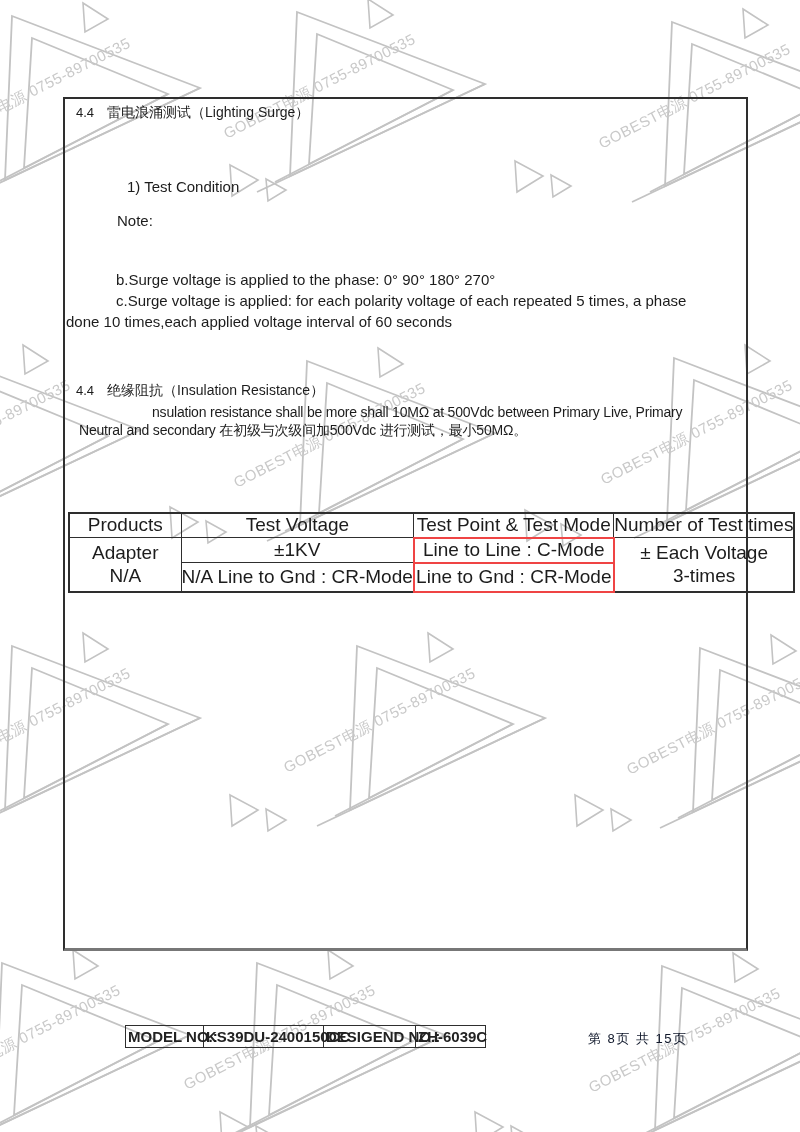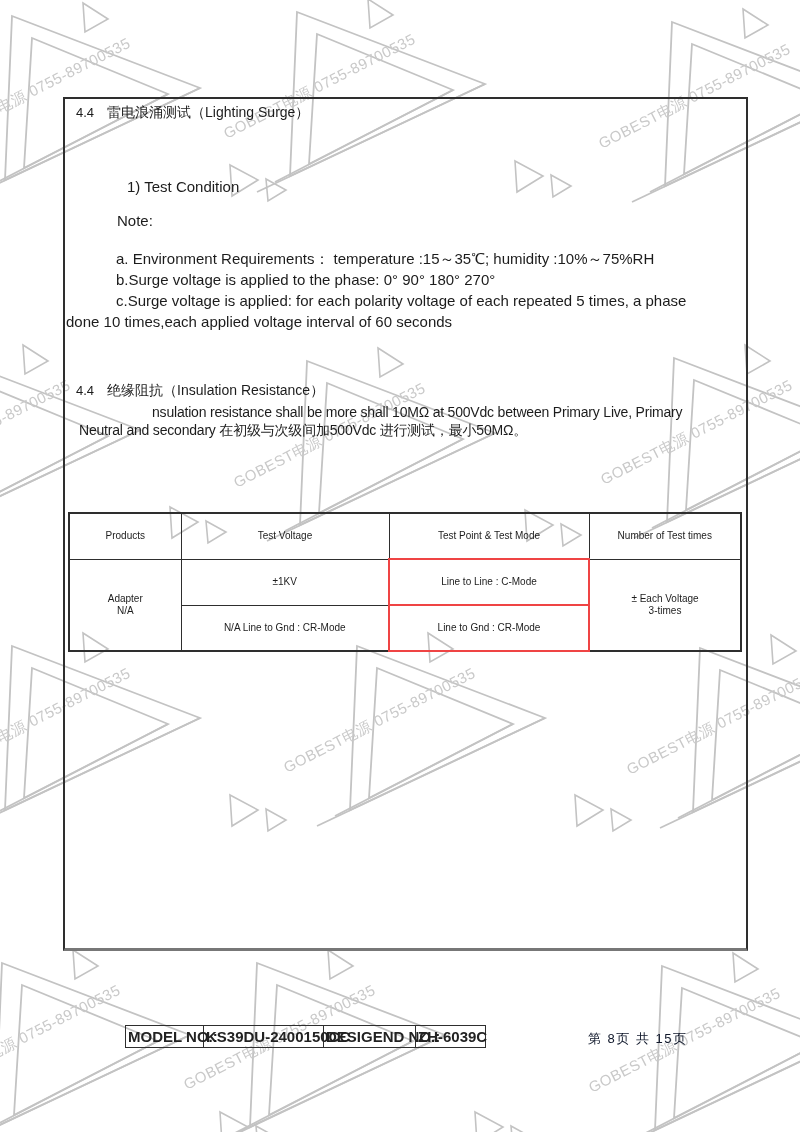--- a/index.html
+++ b/index.html
@@ -23,21 +23,21 @@
   .sec-title{font-size:14px;text-align:right;}
   .sec-num{display:inline-block;font-size:13px;margin-right:13px;}
   .body2{letter-spacing:-0.2px;}
   
   .spec-table{
     position:absolute;left:68px;top:512px;border-collapse:collapse;table-layout:fixed;
     border:2px solid #2e2e2e;
   }
   .spec-table th,.spec-table td{
     border:1px solid #2e2e2e;font-weight:normal;text-align:center;vertical-align:middle;
-    font-size:10px;padding:16px;line-height:1.2;white-space:nowrap;color:#1c1c1c;
+    font-size:19px;padding:0;line-height:1.2;white-space:nowrap;color:#1c1c1c;
   }
   .spec-table .hrow{height:21px;}
   .spec-table .r1{height:25px;}
   .spec-table .r2{height:29px;margin-top:32px;}
   .spec-table td.bold-cell{border:2px solid #ef4444;}
   
   .footer-table{
     position:absolute;left:125px;top:1025px;border-collapse:collapse;table-layout:fixed;width:360px;
   }
   .footer-table td{
@@ -117,21 +117,20 @@
       <text class="wm-text" x="-58" y="155" transform="rotate(-27 -58 155)">GOBEST电源 0755-89700535</text>
     </svg>
 
   <div class="box"></div>
 
   <div class="t sec-title" style="left:76px;top:104px">
     <span class="sec-num">4.4</span><span>雷电浪涌测试（Lighting Surge）</span>
   </div>
   <div class="t fs15" style="left:127px;top:178px">1) Test Condition</div>
   <div class="t fs15" style="left:117px;top:212px">Note:</div>
-  <div class="t fs15" style="left:116px;top:250px">a. Environment Requirements： temperature :15～35℃; humidity :10%～75%RH</div>
   <div class="t fs15" style="left:116px;top:271px">b.Surge voltage is applied to the phase: 0° 90° 180° 270°</div>
   <div class="t fs15" style="left:116px;top:292px">c.Surge voltage is applied: for each polarity voltage of each repeated 5 times, a phase</div>
   <div class="t fs15" style="left:66px;top:313px">done 10 times,each applied voltage interval of 60 seconds</div>
 
   <div class="t sec-title" style="left:76px;top:382px">
     <span class="sec-num">4.4</span><span>绝缘阻抗（Insulation Resistance）</span>
   </div>
   <div class="t fs14 body2" style="left:152px;top:404px">nsulation resistance shall be more shall 10MΩ at 500Vdc between Primary Live, Primary</div>
   <div class="t fs14 body2" style="left:79px;top:422px">Neutral and secondary 在初级与次级间加500Vdc 进行测试，最小50MΩ。</div>
 

